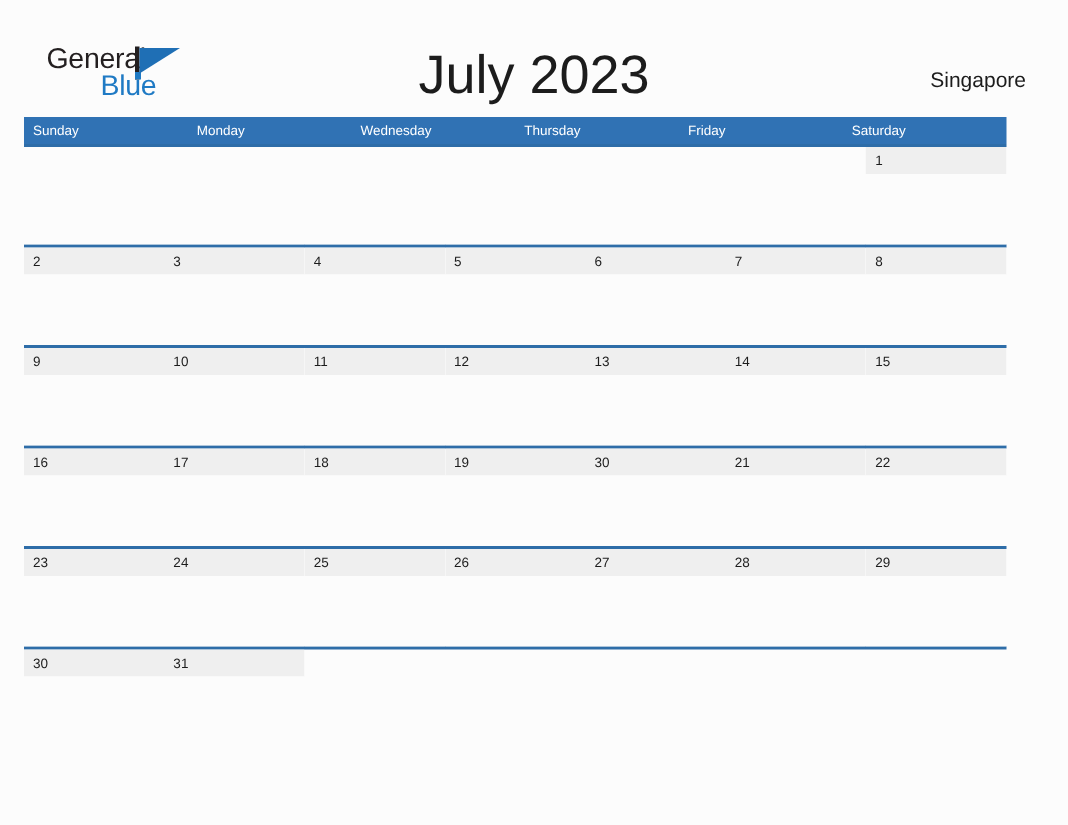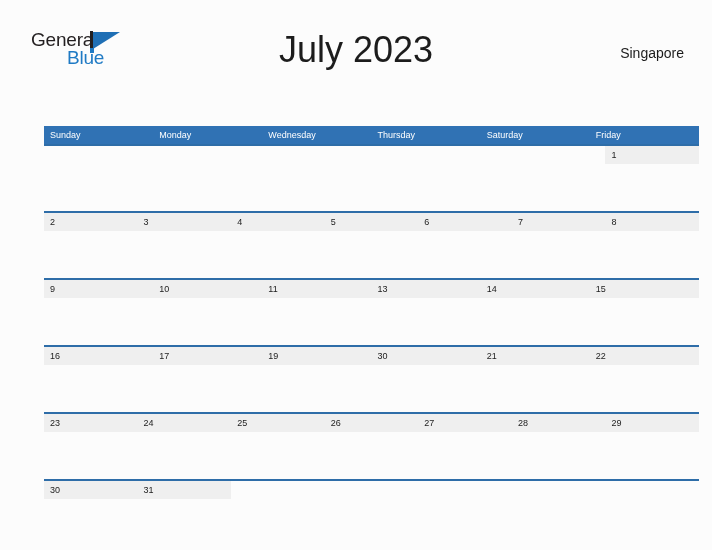--- a/index.html
+++ b/index.html
@@ -107,24 +107,23 @@
     top: 45px;
     font-size: 14px;
     color: #1c1c1c;
     text-align: right;
     white-space: nowrap;
   }
 
   
   .calendar {
     position: absolute;
-    left: 44px;
+    left: 16px;
     top: 78px;
     width: 655px;
-    margin-top: 48px;
   }
 
   .dow-row {
     display: flex;
     width: 655px;
     height: 18px;
     background: #3072b4;
   }
   .dow {
     flex: 1 1 0;
@@ -207,22 +206,22 @@
 
   </div>
 
   <div class="calendar">
 
     <div class="dow-row" style="background: rgb(48, 114, 180);">
       <div class="dow">Sunday</div>
       <div class="dow">Monday</div>
       <div class="dow">Wednesday</div>
       <div class="dow">Thursday</div>
+      <div class="dow">Friday</div>
       <div class="dow">Saturday</div>
-      <div class="dow">Friday</div>
     </div>
 
     <div id="weeks-host">
         <div class="week-row" style="border-top-color: rgb(46, 109, 168);">
           <div class="day-cell blank">
             <div class="day-band" style="background: transparent;"></div>
             <div class="day-body"></div>
           </div>
           <div class="day-cell blank">
             <div class="day-band" style="background: transparent;"></div>
@@ -298,20 +297,25 @@
             <div class="day-num">10</div>
             <div class="day-body"></div>
           </div>
           <div class="day-cell">
             <div class="day-band" style="background: rgb(239, 239, 239);"></div>
             <div class="day-num">11</div>
             <div class="day-body"></div>
           </div>
           <div class="day-cell">
             <div class="day-band" style="background: rgb(239, 239, 239);"></div>
+            <div class="day-num">12</div>
+            <div class="day-body"></div>
+          </div>
+          <div class="day-cell">
+            <div class="day-band" style="background: rgb(239, 239, 239);"></div>
             <div class="day-num">13</div>
             <div class="day-body"></div>
           </div>
           <div class="day-cell">
             <div class="day-band" style="background: rgb(239, 239, 239);"></div>
             <div class="day-num">14</div>
             <div class="day-body"></div>
           </div>
           <div class="day-cell">
             <div class="day-band" style="background: rgb(239, 239, 239);"></div>
@@ -325,20 +329,25 @@
             <div class="day-num">16</div>
             <div class="day-body"></div>
           </div>
           <div class="day-cell">
             <div class="day-band" style="background: rgb(239, 239, 239);"></div>
             <div class="day-num">17</div>
             <div class="day-body"></div>
           </div>
           <div class="day-cell">
             <div class="day-band" style="background: rgb(239, 239, 239);"></div>
+            <div class="day-num">18</div>
+            <div class="day-body"></div>
+          </div>
+          <div class="day-cell">
+            <div class="day-band" style="background: rgb(239, 239, 239);"></div>
             <div class="day-num">19</div>
             <div class="day-body"></div>
           </div>
           <div class="day-cell">
             <div class="day-band" style="background: rgb(239, 239, 239);"></div>
             <div class="day-num">30</div>
             <div class="day-body"></div>
           </div>
           <div class="day-cell">
             <div class="day-band" style="background: rgb(239, 239, 239);"></div>

